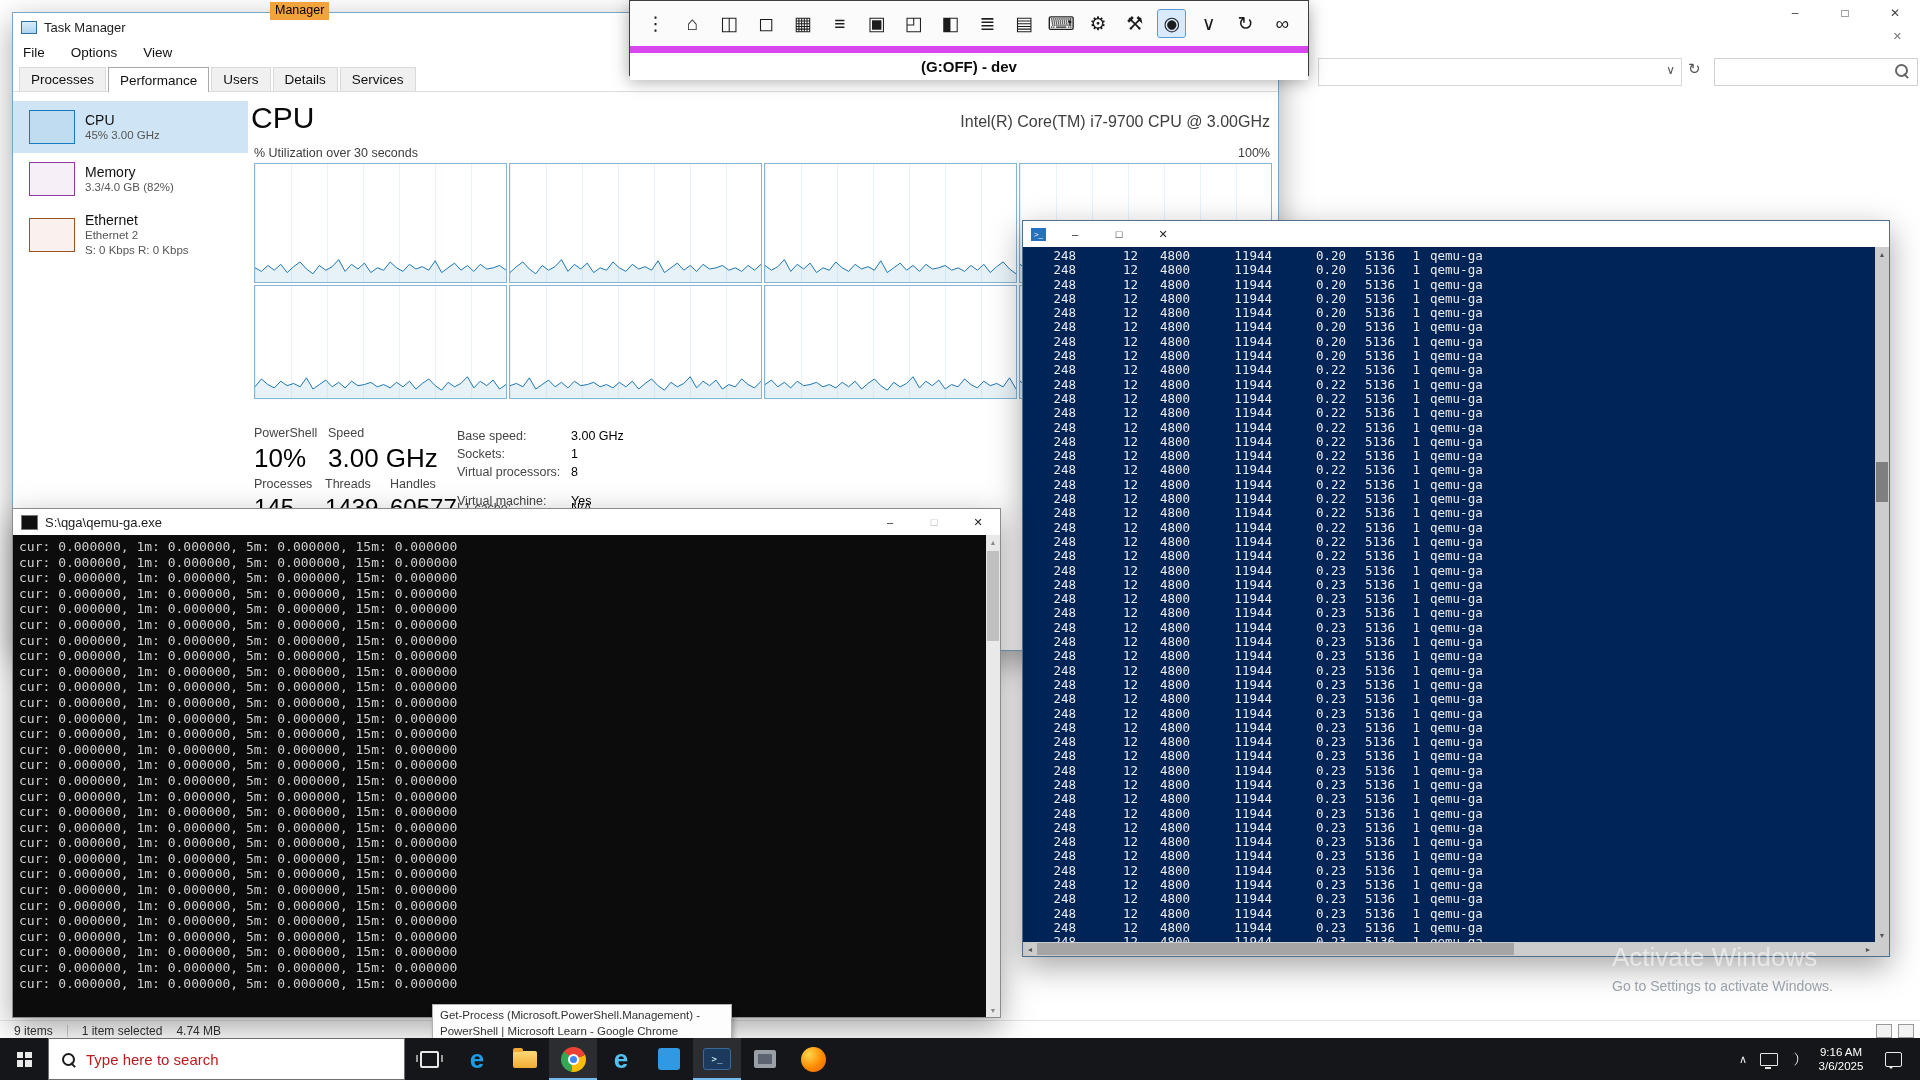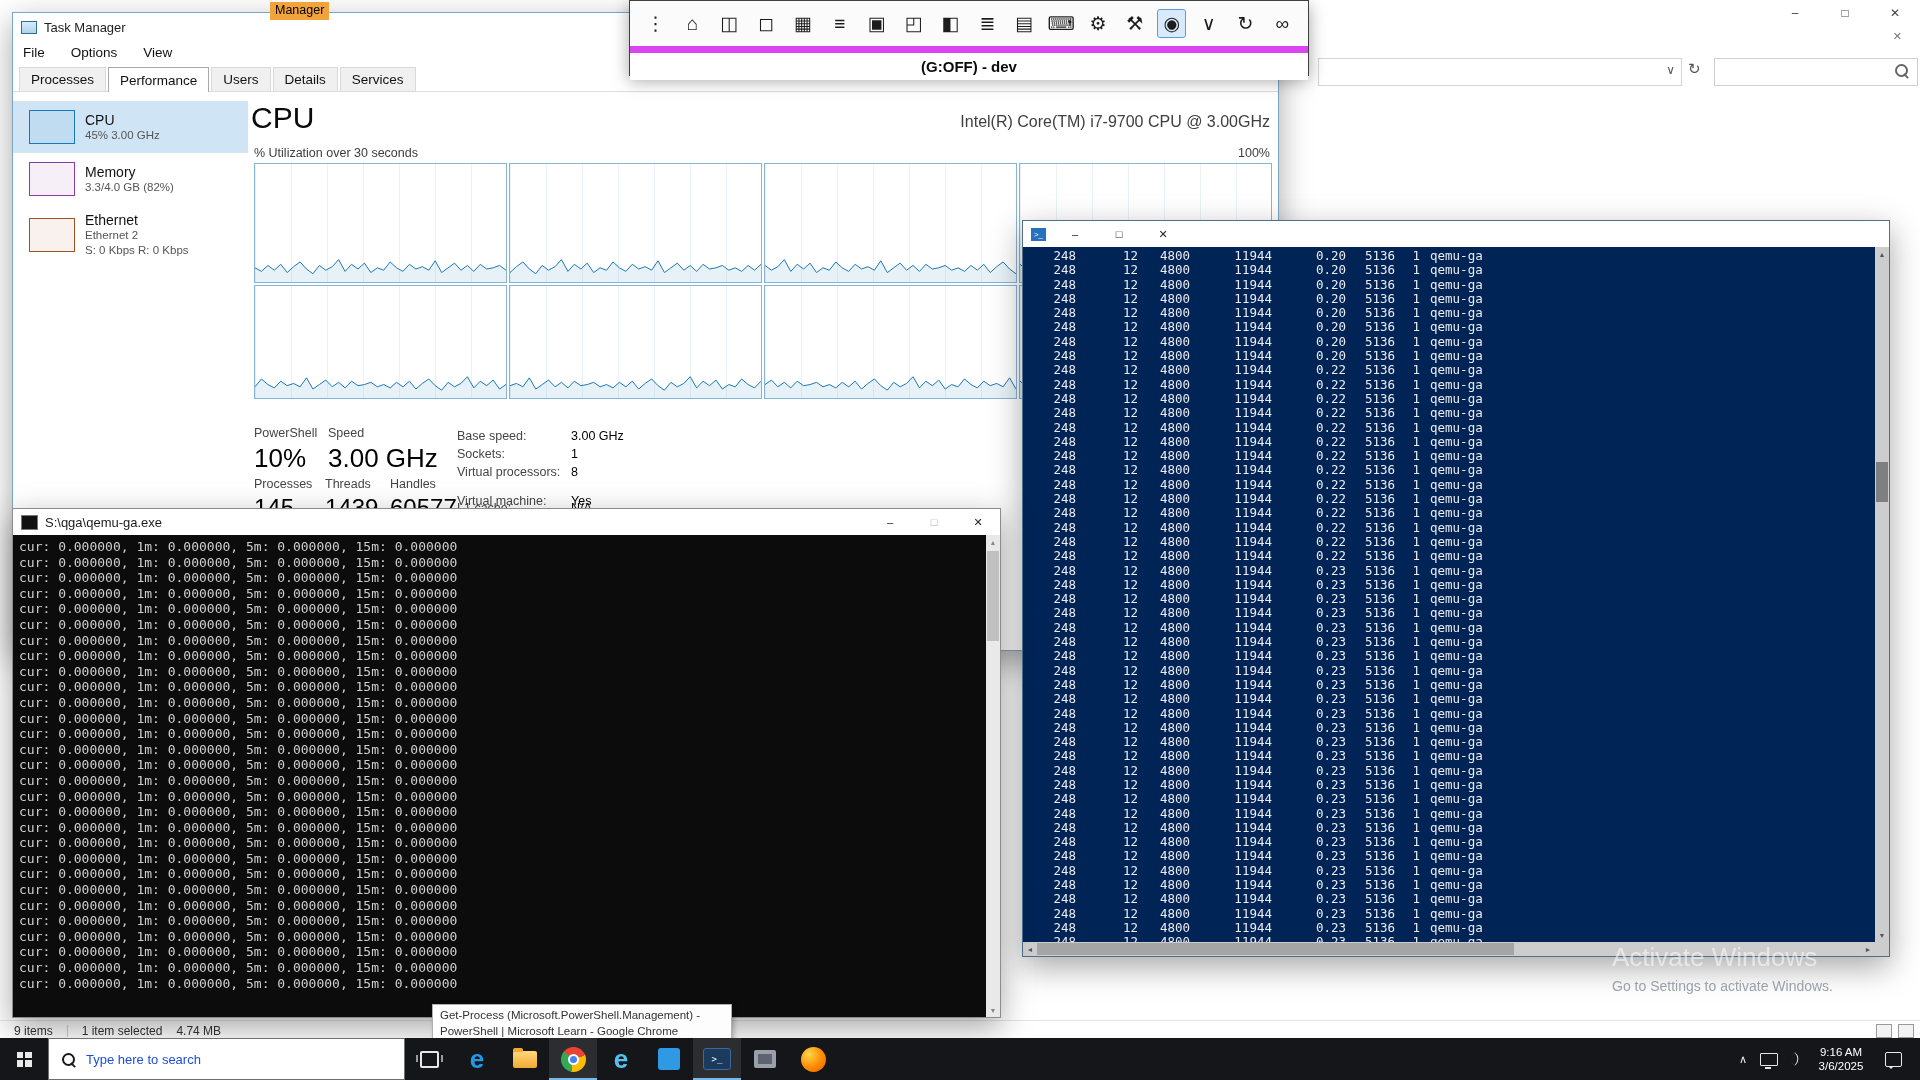--- a/index.html
+++ b/index.html
@@ -116,21 +116,21 @@
   .wm1{left:1612px;top:942px;font-size:26px;color:rgba(255,255,255,.55);z-index:45;}
   .wm2{left:1612px;top:978px;font-size:14px;color:#99a1aa;z-index:45;}
 
   
   .taskbar{position:absolute;left:0;bottom:0;width:1920px;height:42px;background:#15161a;z-index:60;
            display:flex;align-items:stretch;}
   .tb-start{width:48px;display:flex;align-items:center;justify-content:center;}
   .win-logo{width:15px;height:15px;display:grid;grid-template-columns:1fr 1fr;grid-template-rows:1fr 1fr;gap:2px;}
   .win-logo i{background:#e9e9e9;}
   .tb-search{width:342px;background:#fff;border:1px solid #6f6f6f;display:flex;align-items:center;gap:11px;
-             padding-left:13px;font-size:13px;color:#1d4ed8;}
+             padding-left:13px;font-size:15px;color:#b91c1c;}
   .tb-search .mag{border-color:#1a1a1a;}
   .tb-search .mag:after{background:#1a1a1a;}
   .tb-taskview{width:48px;display:flex;align-items:center;justify-content:center;}
   .tv{width:15px;height:13px;border:2px solid #e8e8e8;border-radius:2px;position:relative;}
   .tv:before{content:"";position:absolute;left:-6px;top:2px;height:7px;border-left:2px solid #9a9a9a;}
   .tv:after{content:"";position:absolute;right:-6px;top:2px;height:7px;border-left:2px solid #9a9a9a;}
   .slot{width:48px;display:flex;align-items:center;justify-content:center;position:relative;}
   .slot.active{background:rgba(255,255,255,.10);box-shadow:inset 0 -2px 0 #76b9ed;}
   .ic-edge{color:#1e9be2;font-size:26px;font-weight:bold;line-height:1;}
   .ic-ie{color:#53c0ef;font-size:26px;font-weight:bold;line-height:1;}

